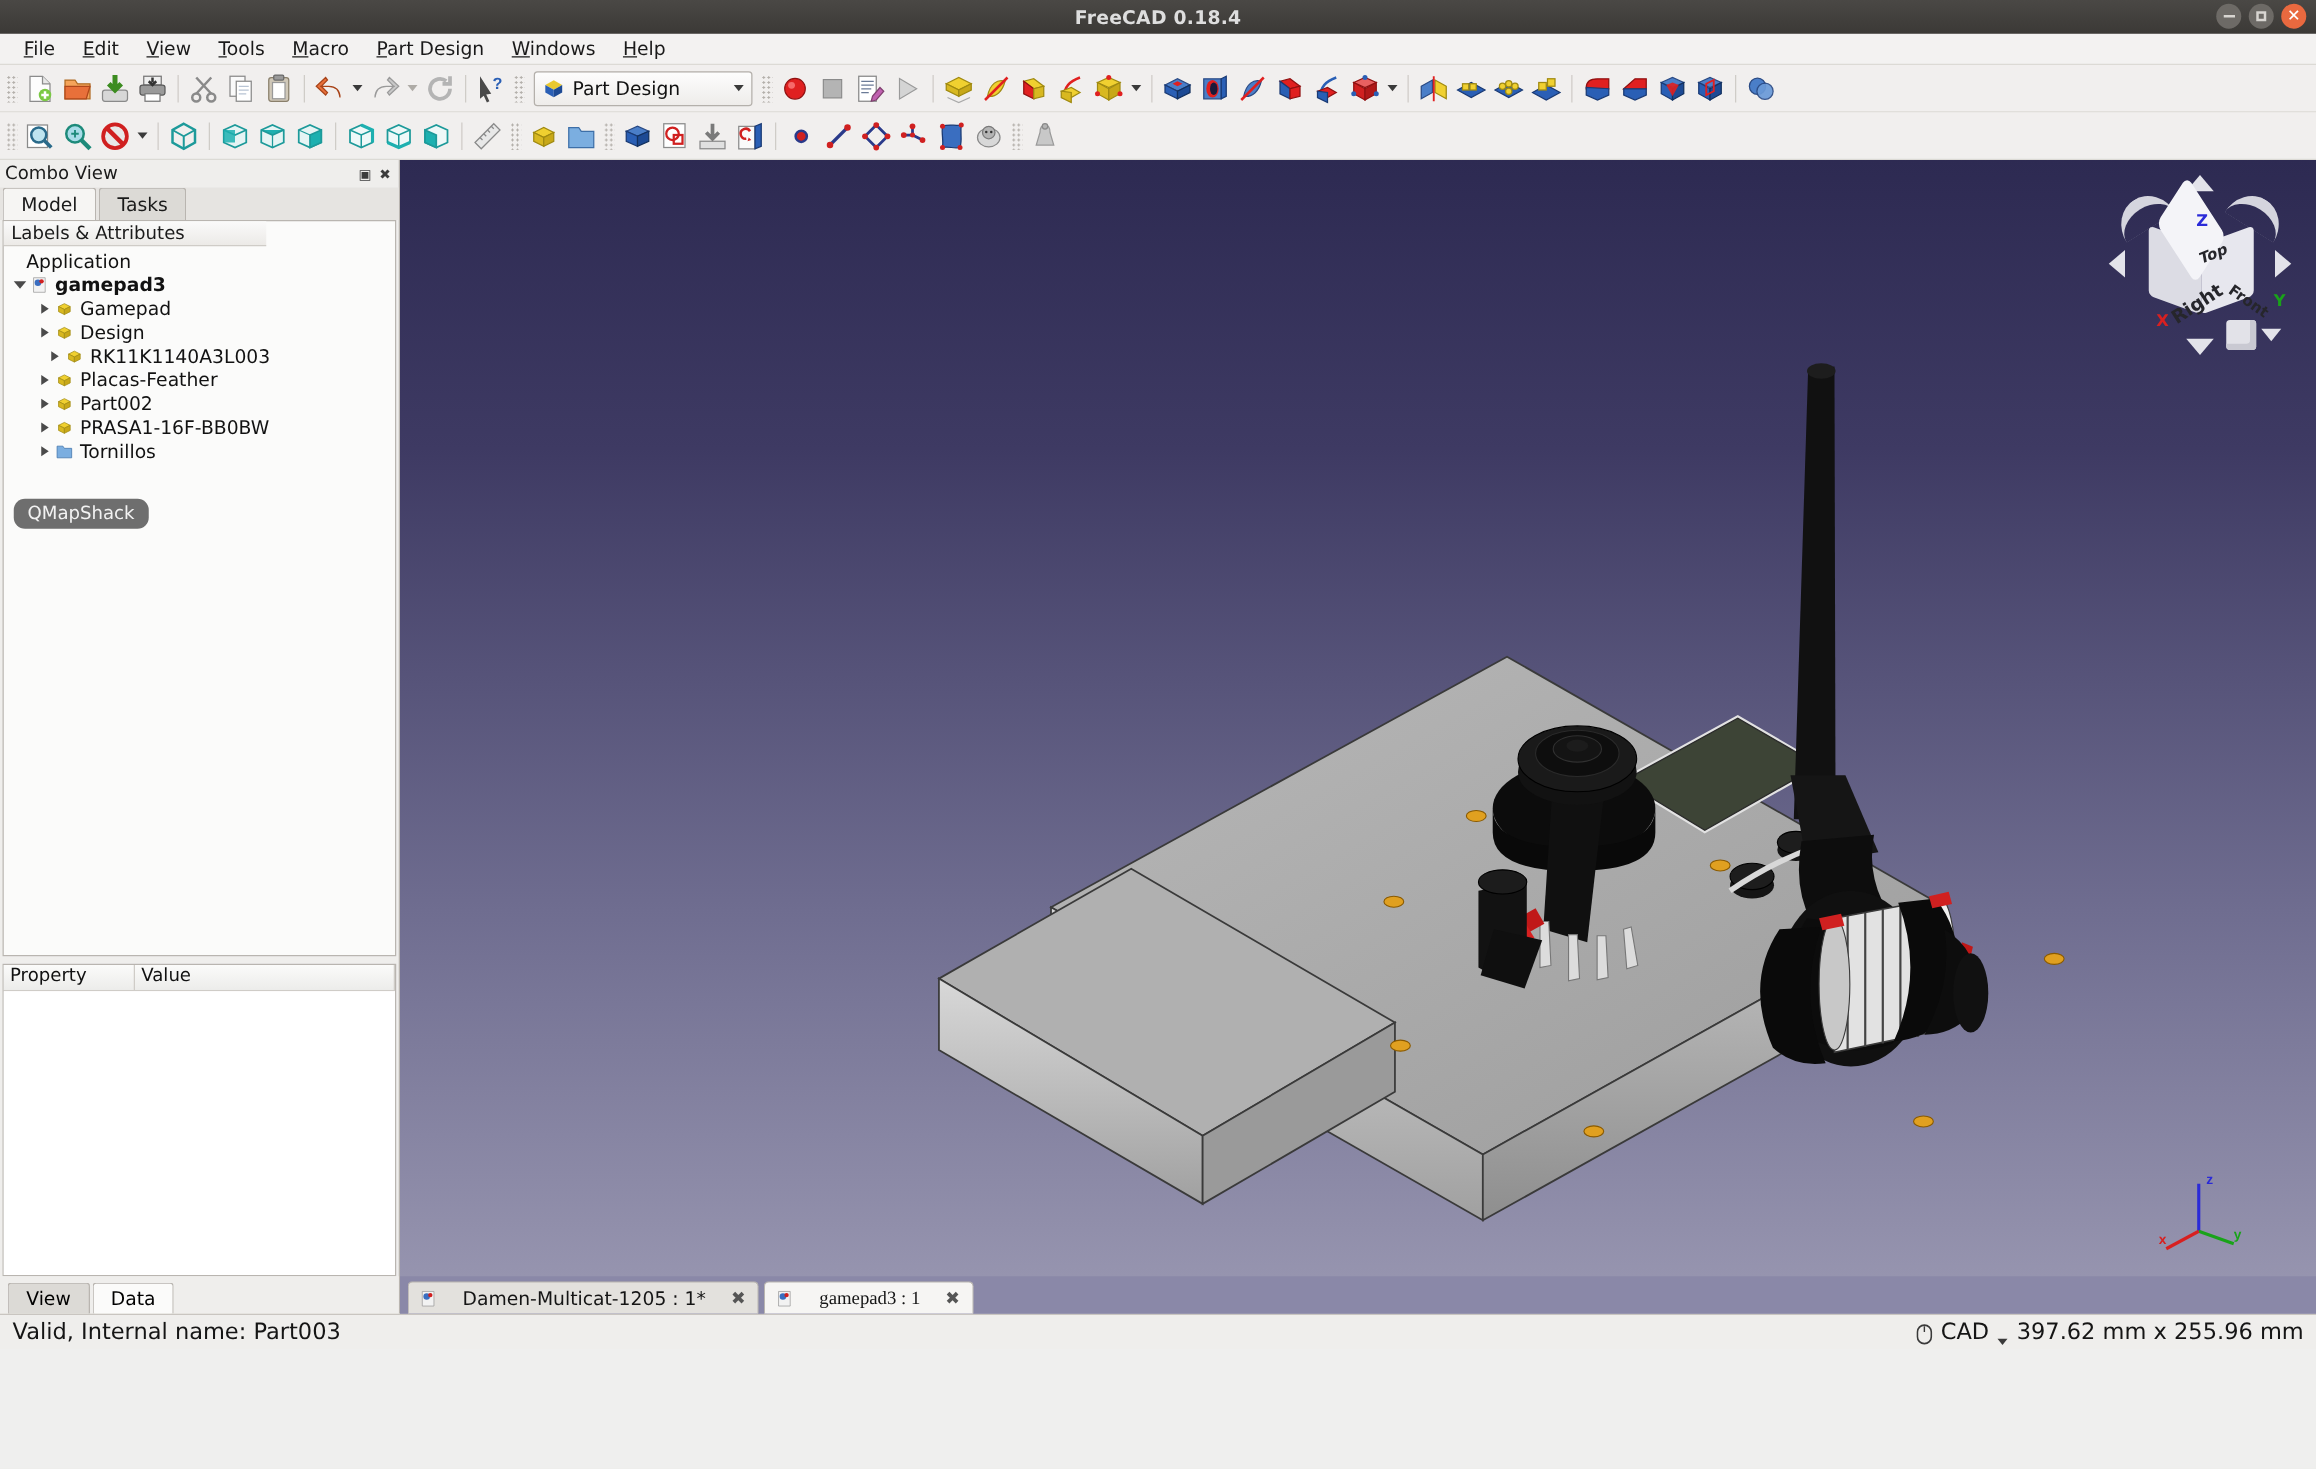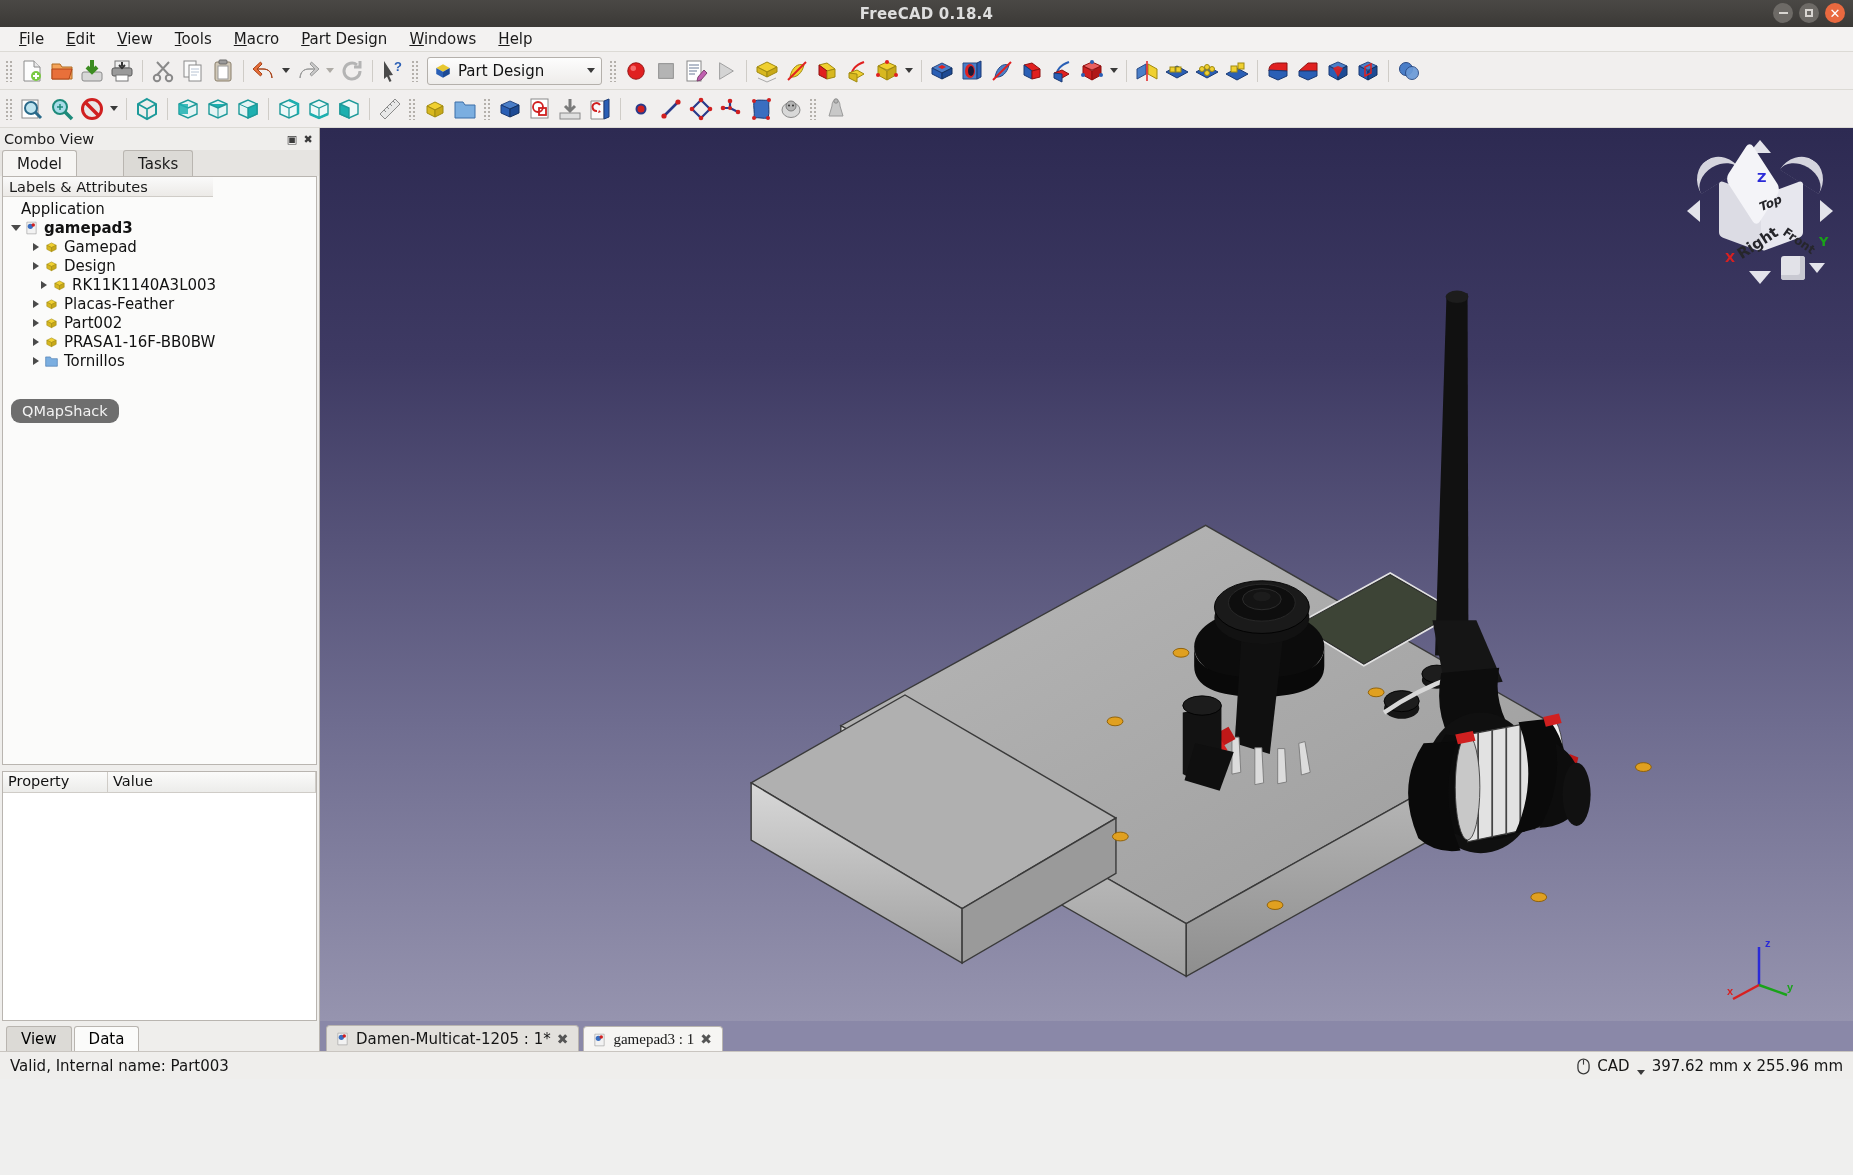--- a/index.html
+++ b/index.html
@@ -69,21 +69,21 @@
 
   
   .dock { width: 320px; flex: 0 0 320px; display: flex; flex-direction: column;
           background: #efeeec; border-right: 1px solid #b9b5b0; }
   .dock-title { height: 22px; display: flex; align-items: center; padding: 0 4px;
                 font-size: 14.5px; color: #1b1b1b; }
   .dock-title .t { flex: 1; }
   .dock-btn { width: 14px; height: 14px; display:flex; align-items:center; justify-content:center;
               font-size: 11px; color: #3c3c3c; margin-left: 2px; }
 
-  .tabrow { display: flex; height: 26px; padding-left: 2px; background: #e6e4e1; gap: 44px; }
+  .tabrow { display: flex; height: 26px; padding-left: 2px; background: #e6e4e1; }
   .tab {
     padding: 3px 14px 2px 14px; font-size: 15px; color: #1a1a1a;
     background: #dcdad6; border: 1px solid #b9b5b0; border-bottom: none;
     border-radius: 3px 3px 0 0; margin-right: 2px; display: flex; align-items: center;
   }
   .tab.active { background: #f6f5f3; font-weight: normal; }
 
   .tree-wrap { flex: 1; background: #fbfbfa; border: 1px solid #b9b5b0; margin: 0 2px 2px 2px;
                display: flex; flex-direction: column; min-height: 0; position: relative; }
   .tree-header { height: 20px; background: linear-gradient(#fafafa,#eceae7);
@@ -160,29 +160,29 @@
                  box-shadow: inset -5px -5px 0 #c9c9d2; }
   .nc-caret { width: 0;height:0;border-left:8px solid transparent;border-right:8px solid transparent;
               border-top:10px solid #e3e3ea; }
 
   
   .axis-cross { position: absolute; right: 58px; bottom: 48px; width: 70px; height: 70px; }
 
   
   .doctabs { position: absolute; left: 0; bottom: 0; height: 30px; width: 100%;
              background: #8a88a8; display: flex; align-items: flex-end; padding-left: 6px; }
-  .doctab { display: flex; align-items: center; gap: 6px; padding: 4px 10px 3px 8px; font-size: 15px;
+  .doctab { display: flex; align-items: center; gap: 20px; padding: 4px 10px 3px 8px; font-size: 15px;
             background: #e3e1dd; border: 1px solid #b9b5b0; border-bottom: none;
             border-radius: 4px 4px 0 0; margin-right: 4px; color: #151515; }
   .doctab.active { background: #f6f5f3; font-family: Liberation Serif, serif; }
   .doctab .x { font-size: 14px; color: #555; }
 
   
   .statusbar { height: 28px; flex: 0 0 28px; background: #efeeec; border-top: 1px solid #c9c5c0;
-               display: flex; align-items: center; padding: 0 10px; font-size: 15px; color: #151515; }
+               display: flex; align-items: center; padding: 0 10px; font-size: 18px; color: #151515; }
   .statusbar .sb-left { flex: 1; }
   .statusbar .sb-right { display: flex; align-items: flex-end; gap: 7px; }
 
   svg { display: block; }
 </style>
 </head>
 <body>
 
 <div id="app">
 

